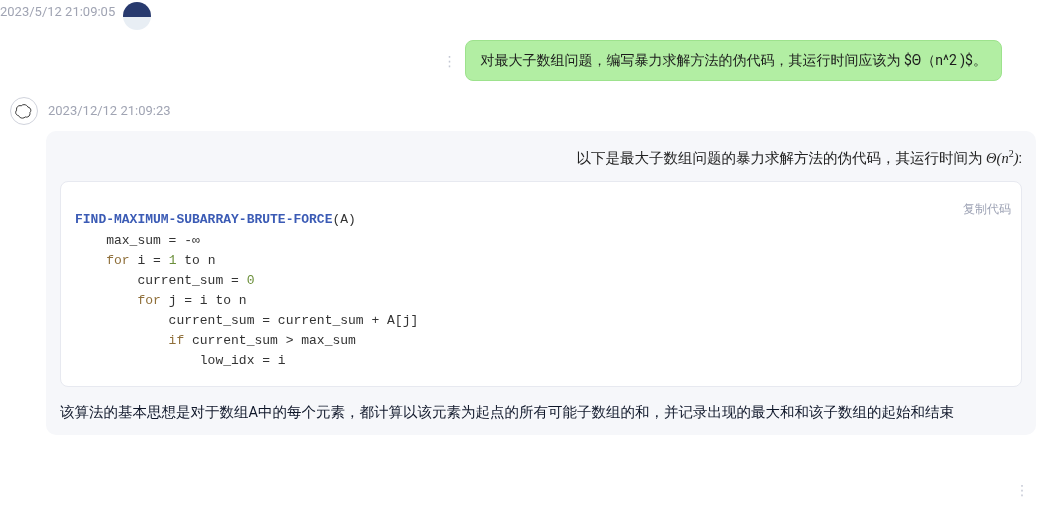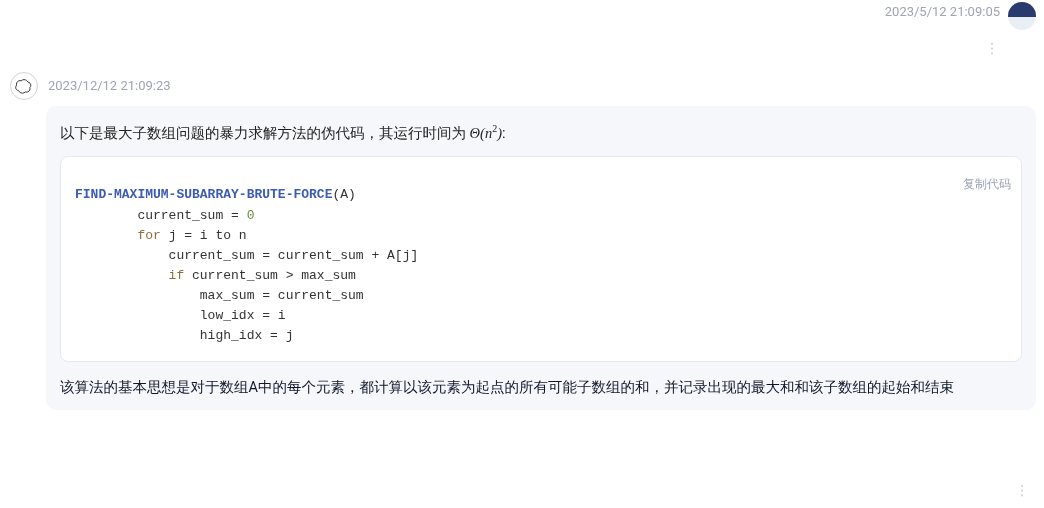--- a/index.html
+++ b/index.html
@@ -8,21 +8,21 @@
       background: #ffffff;
       width: 1044px;
       height: 508px;
       overflow: hidden;
       font-size: 14px;
       color: #333;
     }
     .container { width: 100%; height: 100%; position: relative; }
 
     .user-row {
-      display: flex; justify-content: flex-end; align-items: flex-start;
+      display: flex; align-items: flex-start;
       padding: 2px 8px 2px 0; gap: 8px;
     }
     .user-timestamp { color: #a0a4b3; font-size: 13px; margin-top: 2px; }
     .user-avatar {
       width: 28px; height: 28px; border-radius: 50%;
       background: linear-gradient(180deg, #283a6e 0%, #283a6e 55%, #e8eef4 55%, #e8eef4 100%);
       flex-shrink: 0;
     }
 
     .user-bubble-row {
@@ -45,21 +45,21 @@
       display: flex; align-items: center; justify-content: center; flex-shrink: 0;
     }
     .assistant-avatar svg { width: 18px; height: 18px; }
     .assistant-timestamp { color: #a0a4b3; font-size: 13px; margin-top: 6px; }
 
     .assistant-bubble {
       margin: 6px 8px 0 46px;
       background: #f6f7fa; border-radius: 10px;
       padding: 14px 14px 10px 14px;
     }
-    .intro-text { color: #222; font-size: 14.5px; line-height: 1.7; margin-bottom: 10px; }
+    .intro-text { color: #222; font-size: 14.5px; line-height: 1.7; margin-bottom: 10px; text-align: right; }
     .intro-text .math { font-family: "Cambria Math", "STIX", serif; font-style: italic; }
     .intro-text .sup { font-size: 10px; vertical-align: super; font-style: normal; }
 
     .code-block {
       background: #ffffff; border: 1px solid #e7e9f0; border-radius: 8px;
       position: relative; padding: 28px 14px 14px 14px;
       font-family: "Consolas", "Menlo", "Courier New", monospace;
       font-size: 13px; line-height: 1.55; color: #333;
       margin-bottom: 14px;
     }
@@ -85,20 +85,21 @@
 
 <div class="container">
 
   <div class="user-row">
     <span class="user-timestamp">2023/5/12 21:09:05</span>
     <div class="user-avatar"></div>
   </div>
 
   <div class="user-bubble-row">
     <span class="ellipsis-icon">⋮</span>
+    <div class="user-bubble">对最大子数组问题，编写暴力求解方法的伪代码，其运行时间应该为 $Θ（n^2 )$。</div>
   </div>
 
   <div class="assistant-row">
     <div class="assistant-avatar">
       <svg viewBox="0 0 24 24">
         <g fill="none" stroke="#222" stroke-width="1.2">
           <path d="M12 3.5c2.4 0 4.3 1.3 5.2 3.3 2.1.3 3.9 2 3.9 4.3 0 1.2-.5 2.3-1.3 3.1.1.4.2.9.2 1.3 0 2.6-2.1 4.7-4.7 4.7-.6 0-1.1-.1-1.6-.3-.9 1-2.2 1.6-3.7 1.6-2.4 0-4.3-1.3-5.2-3.3-2.1-.3-3.9-2-3.9-4.3 0-1.2.5-2.3 1.3-3.1-.1-.4-.2-.9-.2-1.3 0-2.6 2.1-4.7 4.7-4.7.6 0 1.1.1 1.6.3.9-1 2.2-1.6 3.7-1.6z"></path>
         </g>
       </svg>
     </div>
@@ -106,27 +107,27 @@
   </div>
 
   <div class="assistant-bubble">
     <div class="intro-text">
       <span>以下是最大子数组问题的暴力求解方法的伪代码，其运行时间为 </span><span class="math"><span>Θ(n</span><span class="sup">2</span><span>)</span></span><span>:</span>
     </div>
 
     <div class="code-block">
       <div class="copy-btn">复制代码</div>
       <div class="code-line"><span class="tok-fn">FIND-MAXIMUM-SUBARRAY-BRUTE-FORCE</span><span>(A)</span></div>
+      <div class="code-line">    max_sum = -∞</div>
+      <div class="code-line"><span class="tok-kw">    for</span><span> i = </span><span class="tok-num">1</span><span> to n</span></div>
       <div class="code-line"><span>        current_sum = </span><span class="tok-num">0</span></div>
       <div class="code-line"><span class="tok-kw">        for</span><span> j = i to n</span></div>
       <div class="code-line">            current_sum = current_sum + A[j]</div>
       <div class="code-line"><span class="tok-kw">            if</span><span> current_sum &gt; max_sum</span></div>
-      <div class="code-line">                max_sum = current_sum</div>
       <div class="code-line">                low_idx = i</div>
-      <div class="code-line">                high_idx = j</div>
     </div>
 
     <div class="explain-text">
       <span>该算法的基本思想是对于数组A中的每个元素，都计算以该元素为起点的所有可能子数组的和，并记录出现的最大和和该子数组的起始和结束</span><br>
       
     </div>
   </div>
 
   <span class="more-icon">⋮</span>
 </div>

